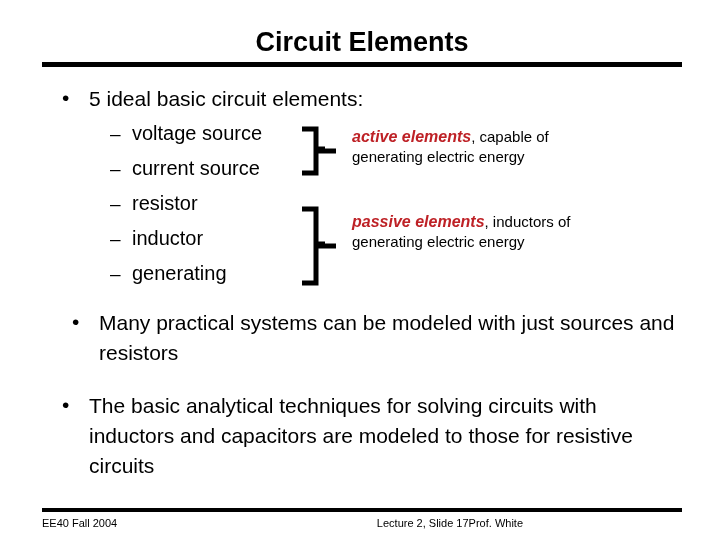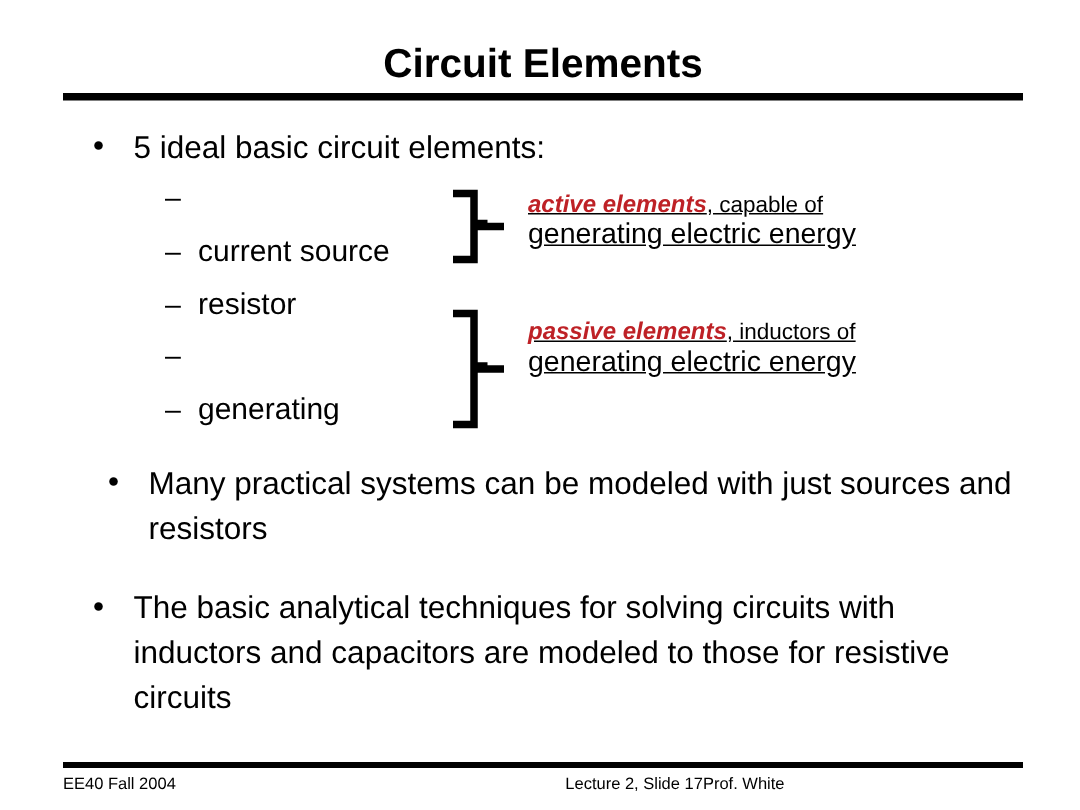--- a/index.html
+++ b/index.html
@@ -87,36 +87,35 @@
   .brace {
     position: absolute;
   }
   #brace-active  { left: 296px; top: 126px; }
   #brace-passive { left: 296px; top: 206px; }
 
   
   .note {
     position: absolute;
     width: 300px;
-    text-decoration: underline;
   }
   #note-active  { left: 352px; top: 128px; }
   #note-passive { left: 352px; top: 213px; }
 
   .note .lead {
     color: #BE2126;
     font-weight: bold;
     font-style: italic;
     font-size: 16px;
   }
   .note .rest {
     font-size: 15px;
   }
   .note .line2 {
-    font-size: 19px;
+    font-size: 15px;
     line-height: 19px;
     display: block;
     margin-top: 1px;
   }
 
   
   #footer-rule {
     position: absolute;
     left: 42px;
     top: 508px;
@@ -146,31 +145,33 @@
   <div id="title-rule"></div>
 
   <div class="l1" id="b1">
     <span class="dot">•</span>
     <span class="txt">5 ideal basic circuit elements:</span>
   </div>
 
   <div id="sublist">
     <div class="l2">
       <span class="dash">–</span>
+      <span class="txt">voltage source</span>
     </div>
     <div class="l2">
       <span class="dash">–</span>
       <span class="txt">current source</span>
     </div>
     <div class="l2">
       <span class="dash">–</span>
       <span class="txt">resistor</span>
     </div>
     <div class="l2">
       <span class="dash">–</span>
+      <span class="txt">inductor</span>
     </div>
     <div class="l2">
       <span class="dash">–</span>
       <span class="txt">generating</span>
     </div>
   </div>
 
   <span class="brace" id="brace-active">
     <svg width="52" height="52" viewBox="0 0 52 52">
       <path d="M 6 3 L 20 3 L 20 23 L 29 23 L 20 23 L 20 47 L 6 47" fill="none" stroke="#000000" stroke-width="5" stroke-linecap="butt" stroke-linejoin="miter"></path>

